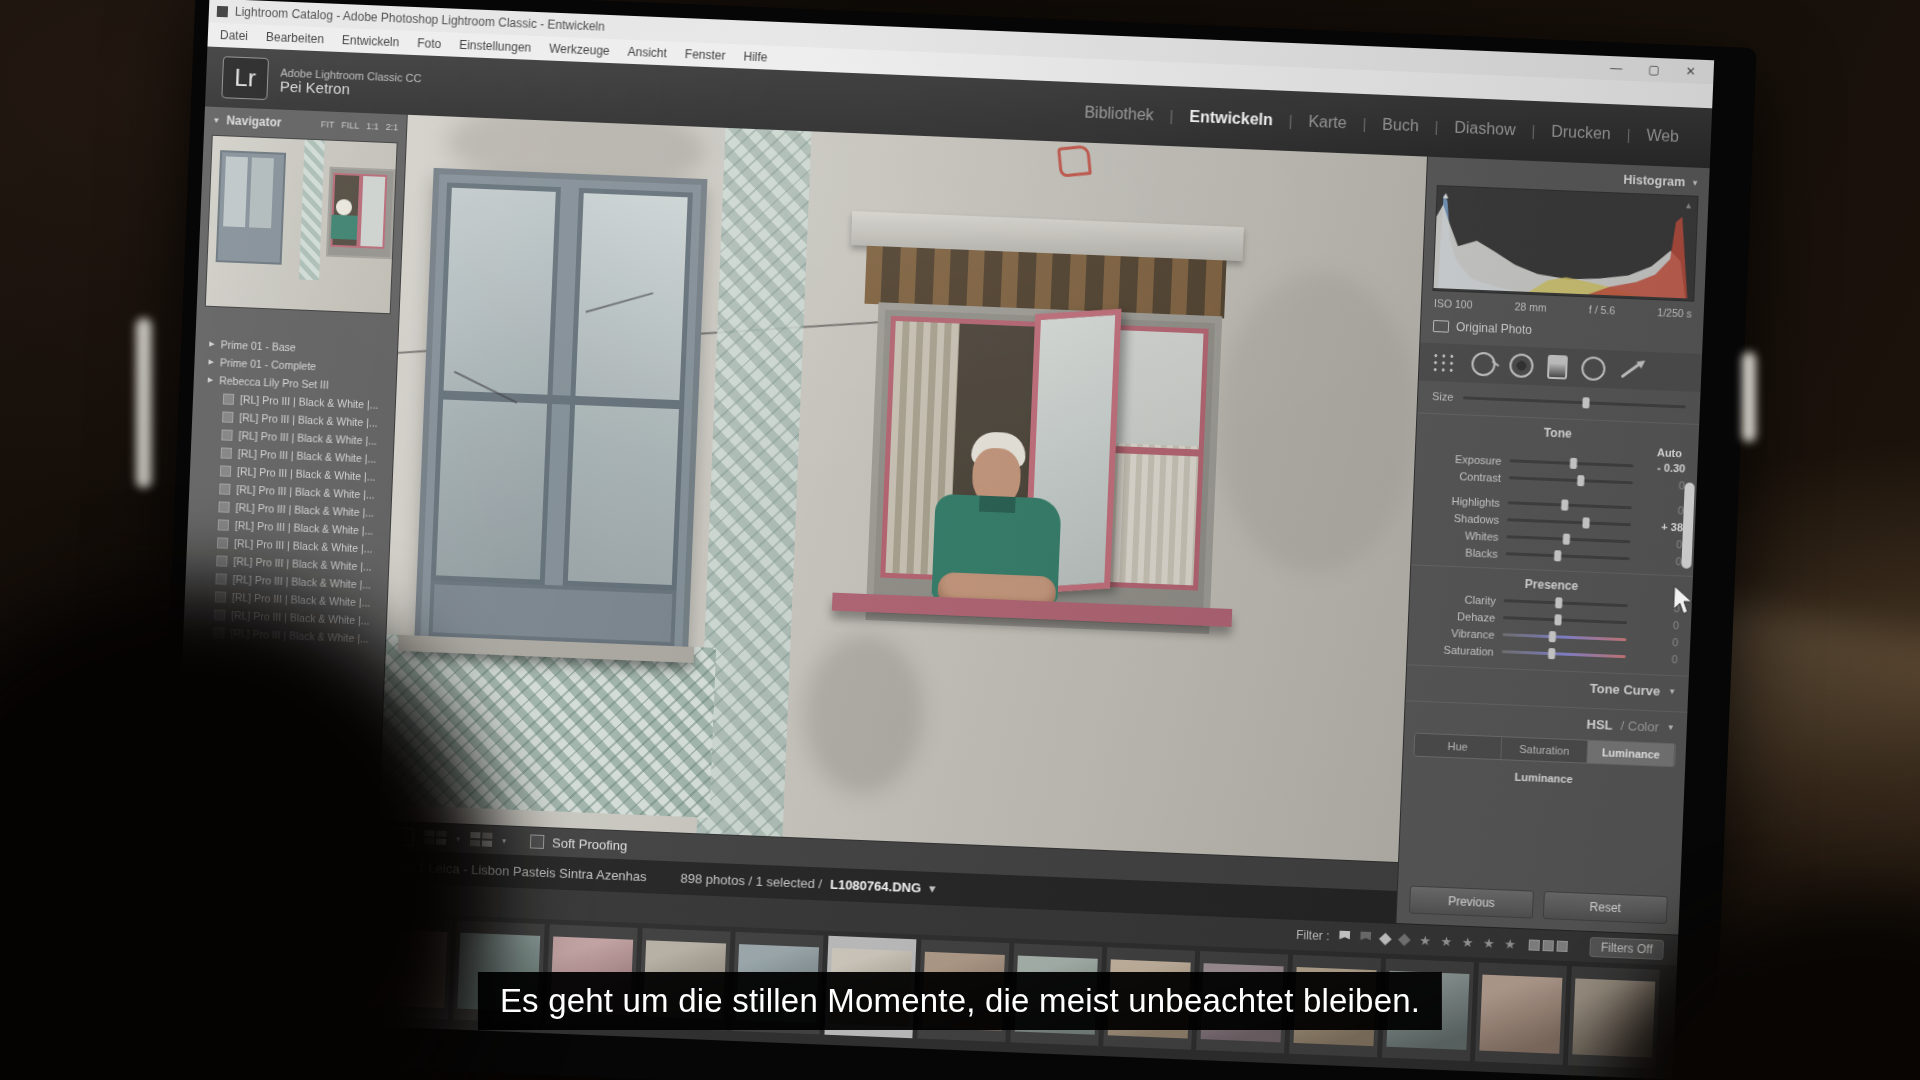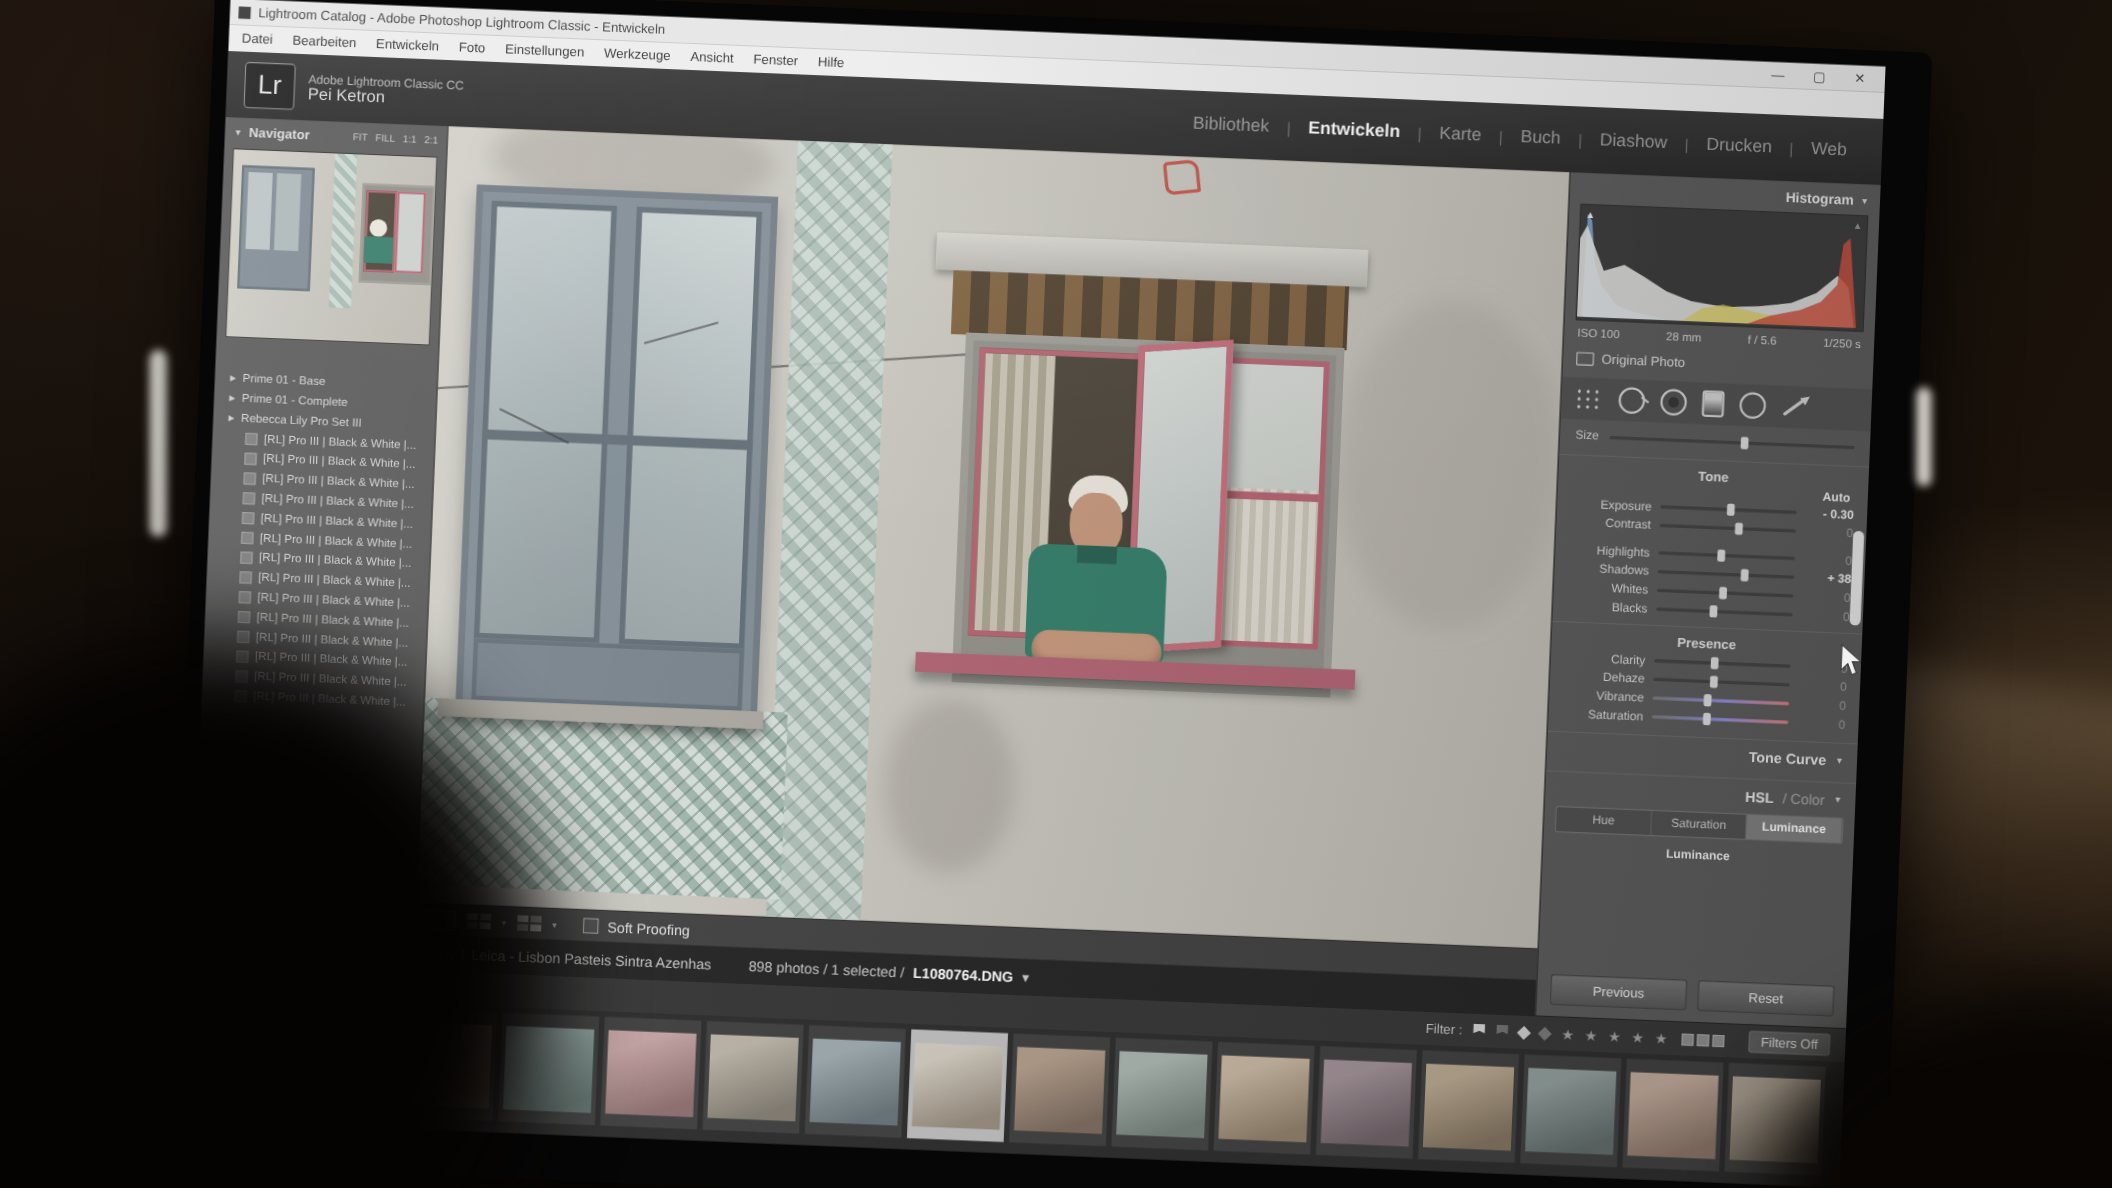--- a/index.html
+++ b/index.html
@@ -603,13 +603,14 @@
           </div>
         </div>
 
     </div>
   </div>
 
   <div class="edge-light-r"></div>
   <div class="shoulder"></div>
   <div class="shoulder2"></div>
 
+  <div class="subtitle">Es geht um die stillen Momente, die meist unbeachtet bleiben.</div>
 </div>
 
 </body></html>

